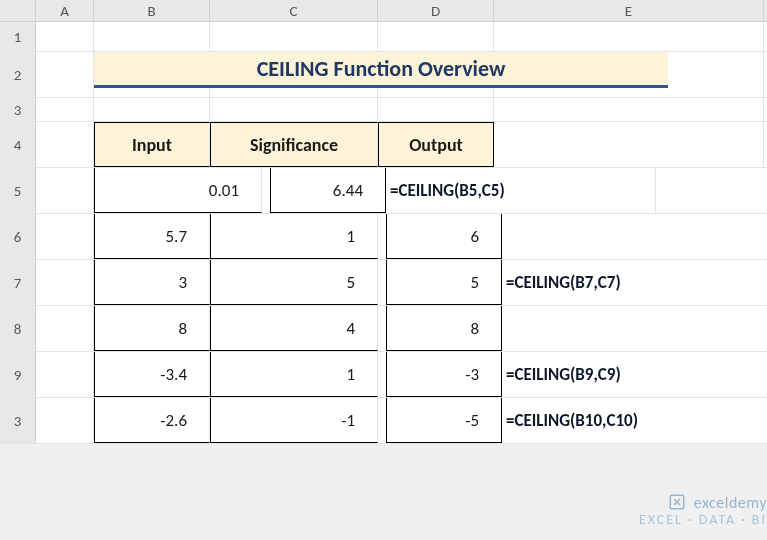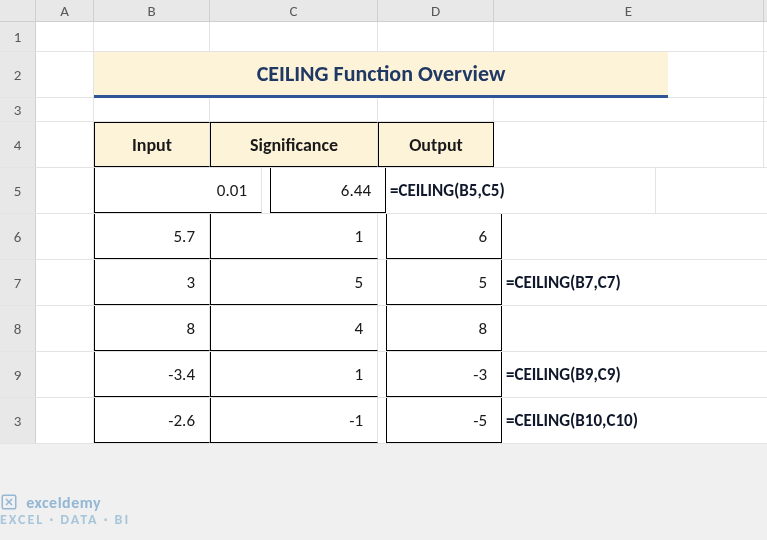--- a/index.html
+++ b/index.html
@@ -47,21 +47,21 @@
     background: #e8e8e8;
     border-right: 1px solid #cfcfcf;
     display: flex;
     align-items: center;
     justify-content: center;
   }
   .cell {
     border-right: 1px solid #e3e3e3;
     display: flex;
     align-items: center;
-    padding: 0 14px;
+    padding: 0 22px;
     font-size: 17px;
     color: #1a1a1a;
   }
   
   .cA { width: 58px; min-width:58px;}
   .cB { width: 116px; min-width:116px;}
   .cC { width: 168px; min-width:168px;}
   .cD { width: 116px; min-width:116px;}
   .cE { width: 270px; min-width:270px;}
   
@@ -69,21 +69,21 @@
   .r2 { height: 46px; }
   .r3 { height: 24px; }
   .r4 { height: 46px; }
   .rd { height: 46px; }
   
   .title-wrap {
     position: absolute;
     left: 94px;
     top: 52px;
     width: 574px;
-    height: 46px;
+    height: 36px;
     background: #fdf3d8;
     border-bottom: 3px solid #2f5597;
     display: flex;
     align-items: center;
     justify-content: center;
     font-size: 22px;
     font-weight: bold;
     color: #203864;
   }
   
@@ -109,24 +109,24 @@
     color: #0f172a;
     font-weight: bold;
     font-size: 17px;
     padding-left: 4px;
   }
   .watermark {
     position: absolute;
     bottom: 12px;
     left: 0;
     width: 767px;
-    text-align: left;
+    text-align: right;
     font-size: 16px;
     color: #93b7d4;
-    font-weight: 700;
+    font-weight: 400;
     letter-spacing: 0.5px;
   }
   .watermark .sub {
     display:block;
     font-size: 14px;
     letter-spacing: 2px;
     color: #a8c6db;
     margin-top: -1px;
   }
   .watermark svg { vertical-align: -3px; margin-right:4px;}

